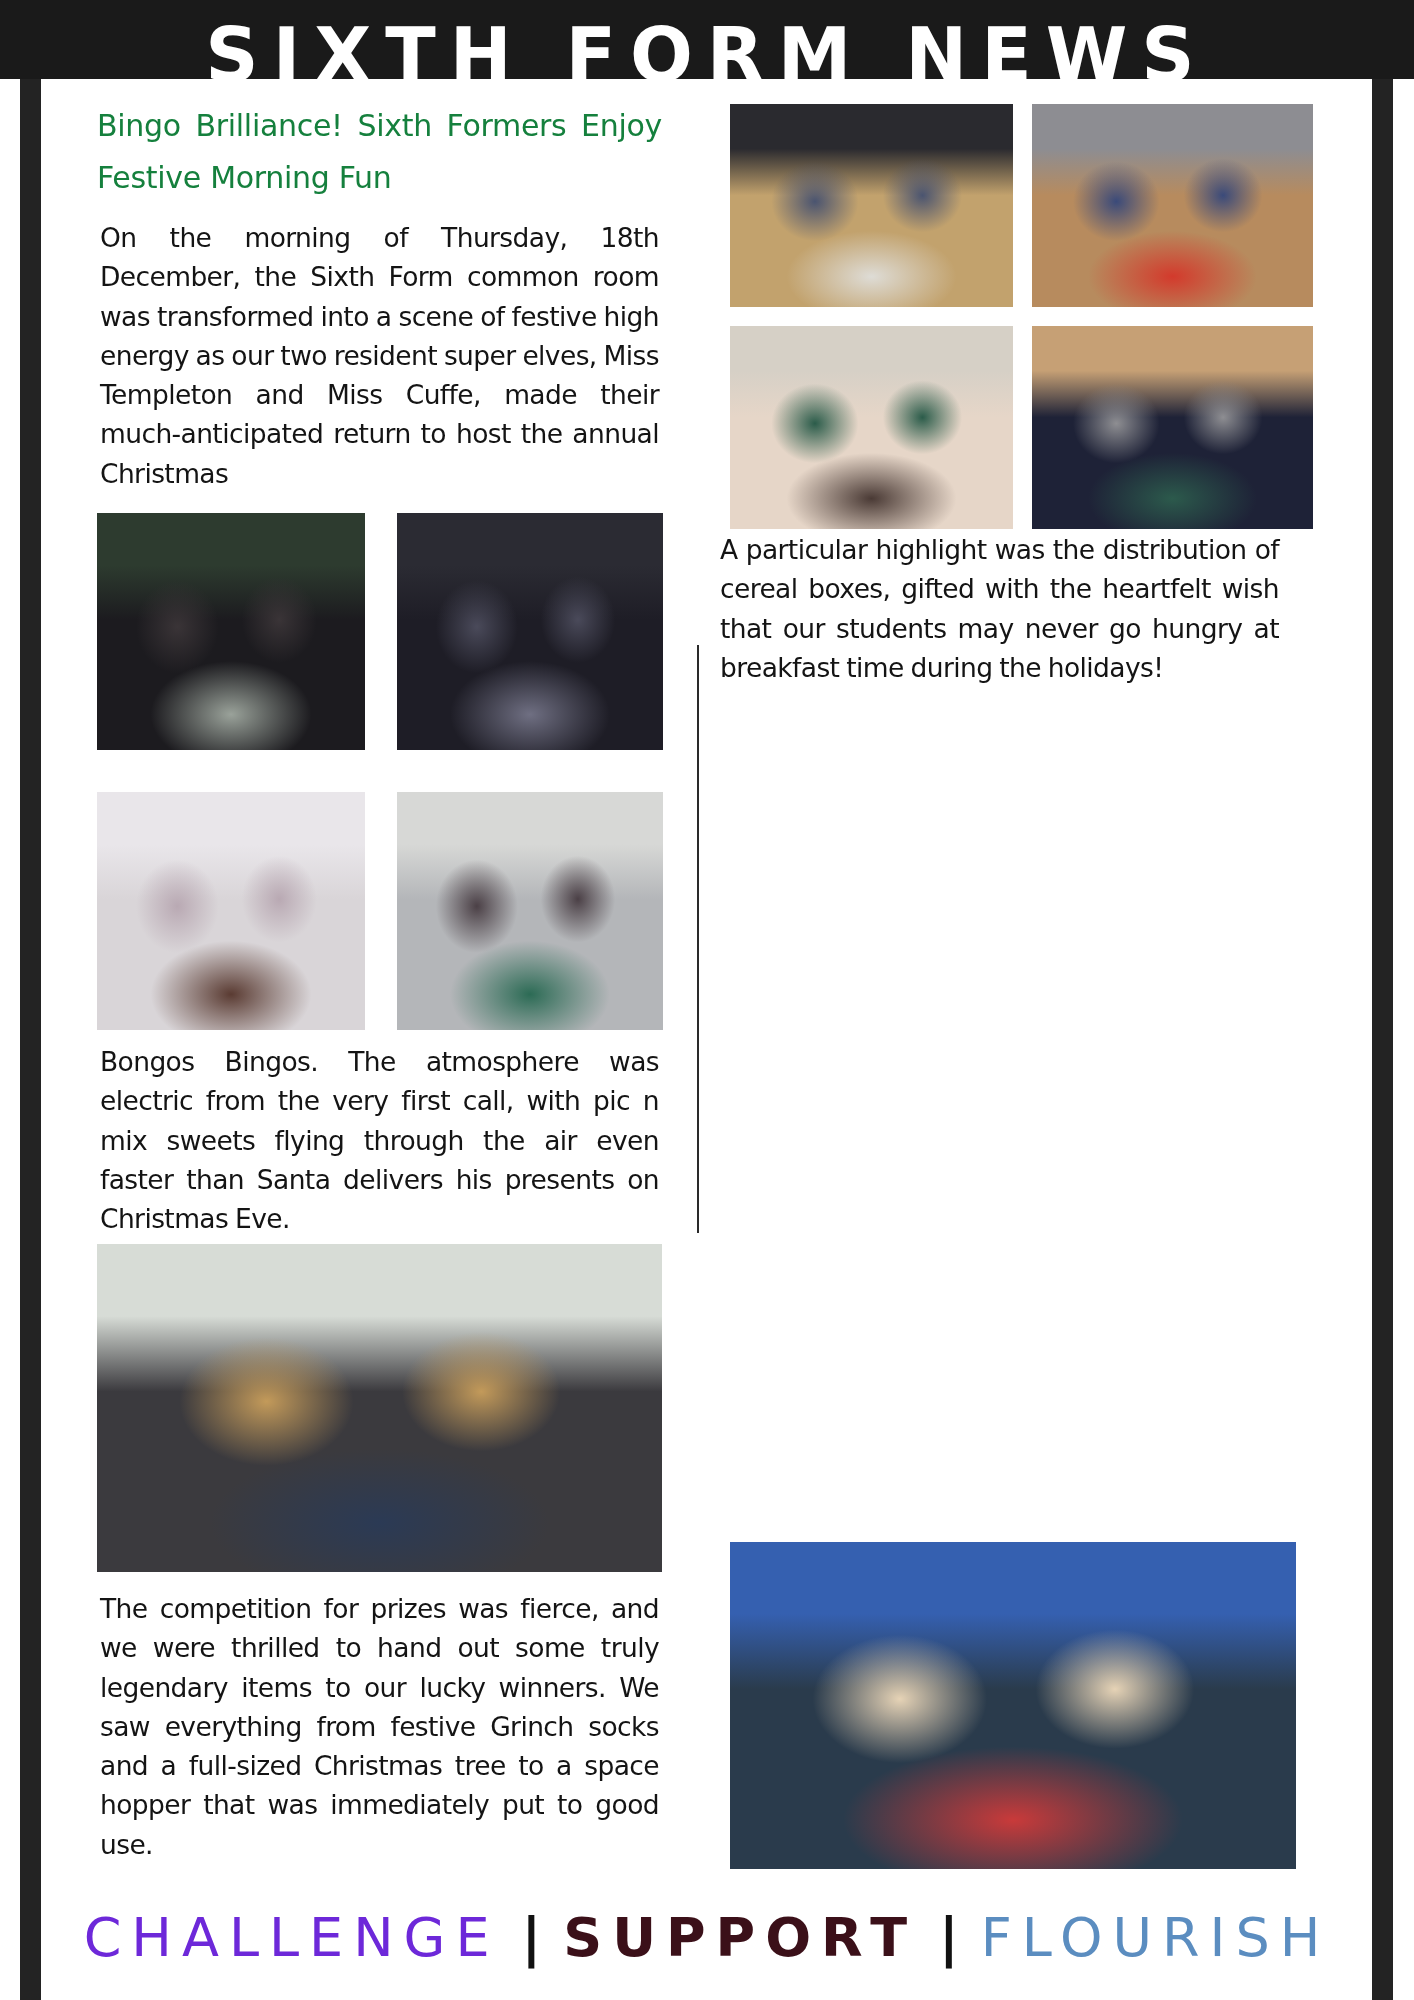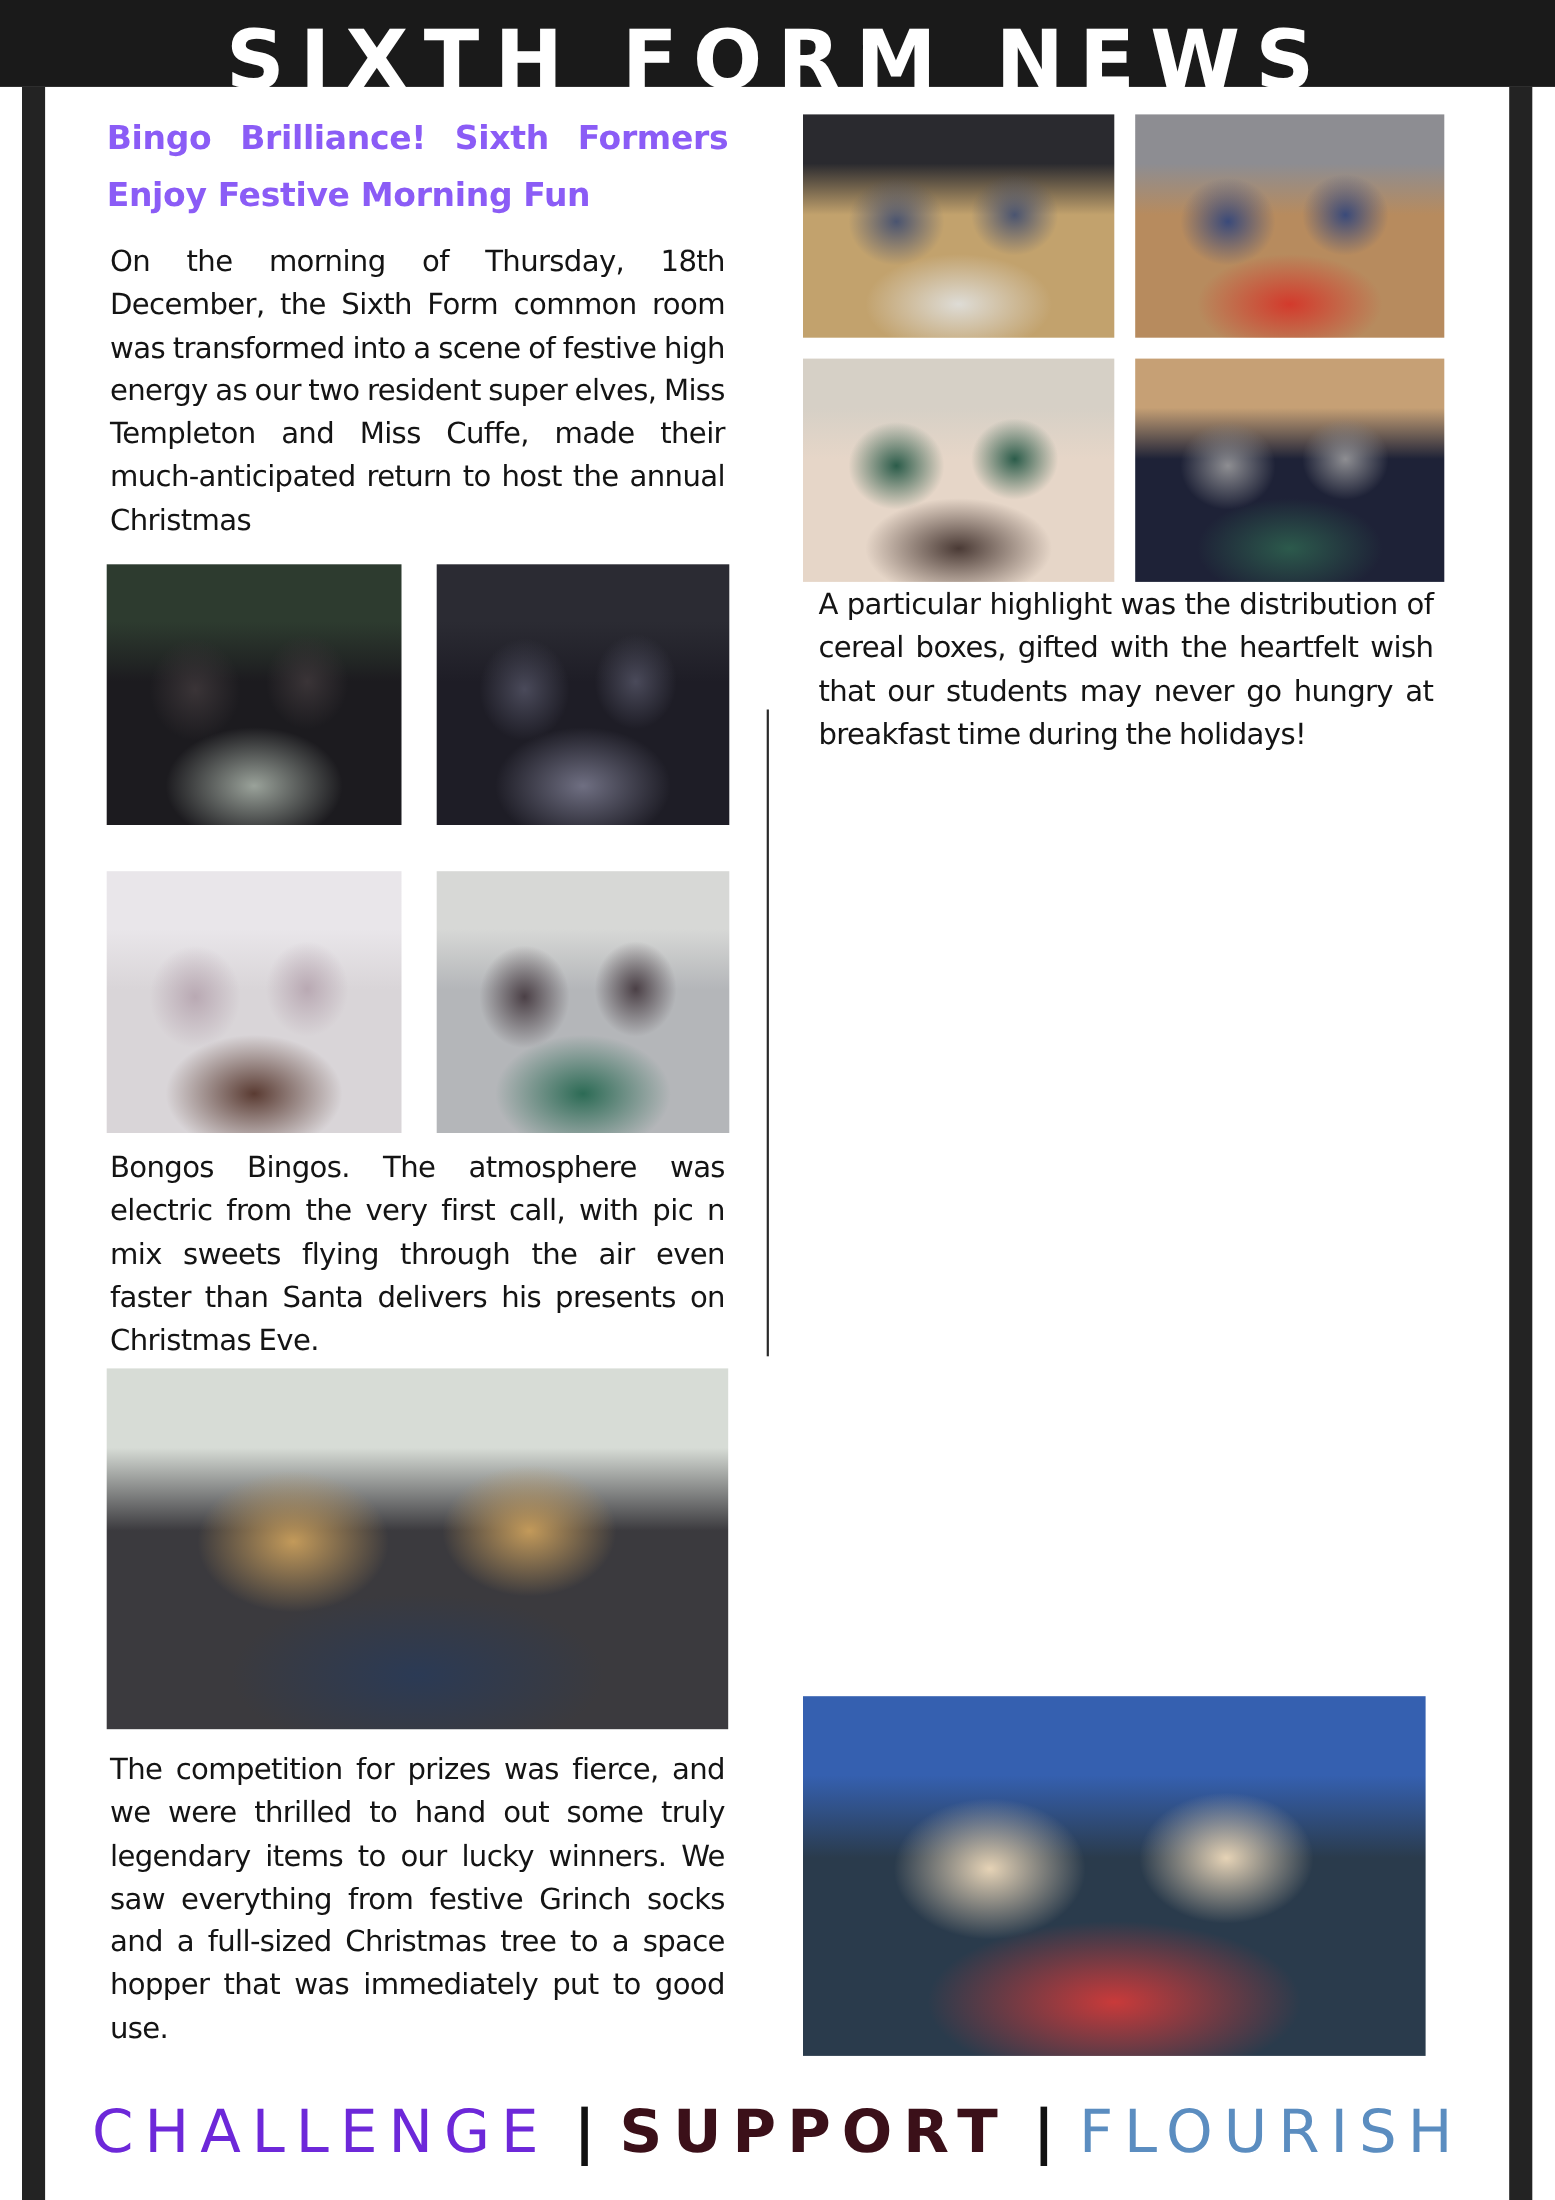--- a/index.html
+++ b/index.html
@@ -7,25 +7,25 @@
          font-family:"DejaVu Sans", sans-serif; color:#1b1b1b; }
   .topbar { position:absolute; left:0; top:0; width:1414px; height:79px; background:#1a1a1a; overflow:hidden; }
   .title { position:absolute; left:0; right:0; top:18px; text-align:center; color:#ffffff;
            font-family:"DejaVu Sans", sans-serif; font-weight:bold; font-size:74px; letter-spacing:14px;
            line-height:74px; white-space:nowrap; }
   .stripe { position:absolute; top:79px; width:21px; height:1921px; background:#232323; }
   .stripe.left { left:20px; }
   .stripe.right { left:1372px; }
 
   .headline { position:absolute; left:97px; top:100px; width:565px; font-family:"DejaVu Sans", sans-serif;
-              font-weight:bold; font-size:30px; line-height:52px; text-align:justify; color:#8b5cf6; letter-spacing:-0.3px; }
+              font-weight:normal; font-size:30px; line-height:52px; text-align:justify; color:#15803d; letter-spacing:-0.3px; }
   .para { position:absolute; font-size:26.5px; line-height:39.3px; text-align:justify; color:#141414;
           font-family:"DejaVu Sans", sans-serif; letter-spacing:-0.6px; word-spacing:-1px; }
   .para.left { left:97px; width:565px; }
-  .para.right { left:741px; width:565px; }
+  .para.right { left:717px; width:565px; }
   .para p { margin:3px; }
   .para p + p { margin-top:39.3px; }
 
   .photo { position:absolute; overflow:hidden; }
   .divider { position:absolute; left:697px; top:645px; width:1.5px; height:588px; background:#2a2a2a; }
 
   .motto { position:absolute; left:0; width:1414px; top:1908px; height:60px; text-align:center;
            font-family:"DejaVu Sans", sans-serif; font-size:54px; line-height:60px; white-space:nowrap; }
   .motto span { display:inline-block; }
   .m-challenge { color:#6d28d9; letter-spacing:10px; font-weight:normal; }

